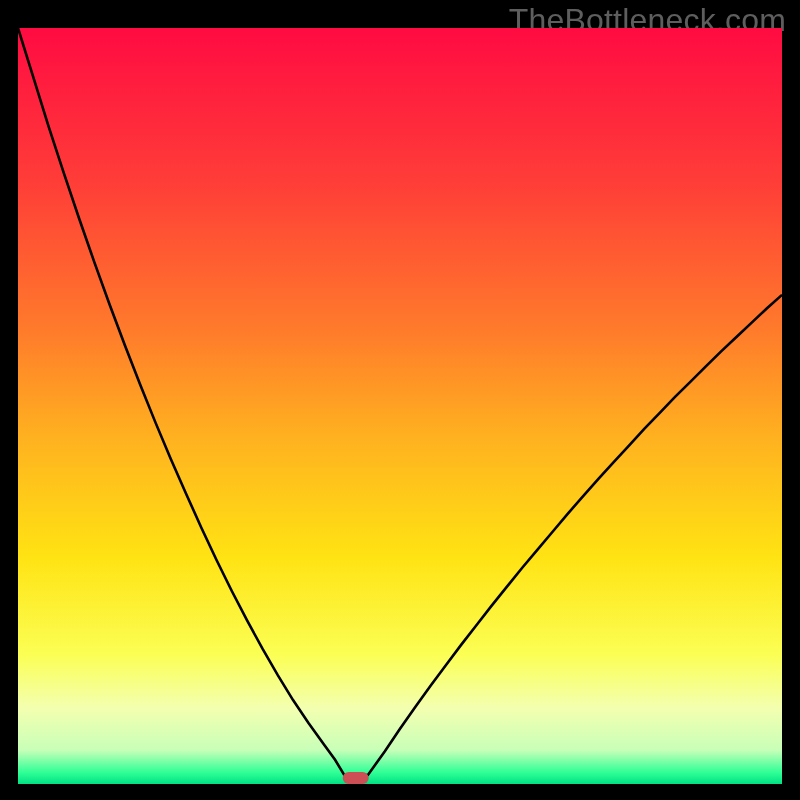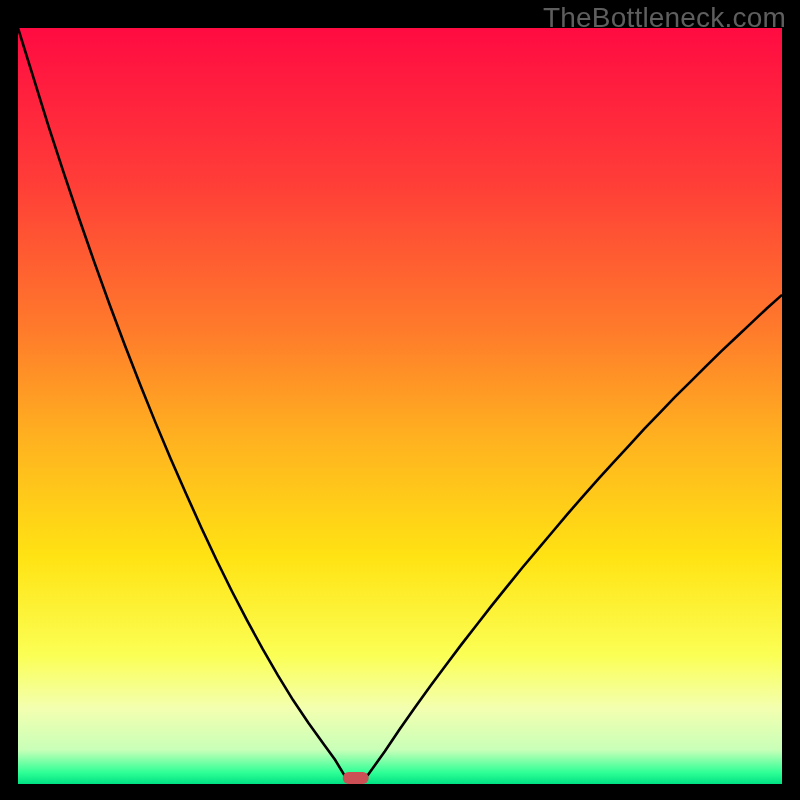--- a/index.html
+++ b/index.html
@@ -14,21 +14,21 @@
     position: relative;
     width: 800px;
     height: 800px;
     background: #000;
   }
   .watermark {
     position: absolute;
     top: 2px;
     right: 14px;
     font-family: Arial, Helvetica, sans-serif;
-    font-size: 28px;
+    font-size: 32px;
     font-weight: 500;
     color: #5e5e5e;
     letter-spacing: 0.2px;
   }
   svg.plot {
     position: absolute;
     left: 18px;
     top: 28px;
     width: 764px;
     height: 756px;

